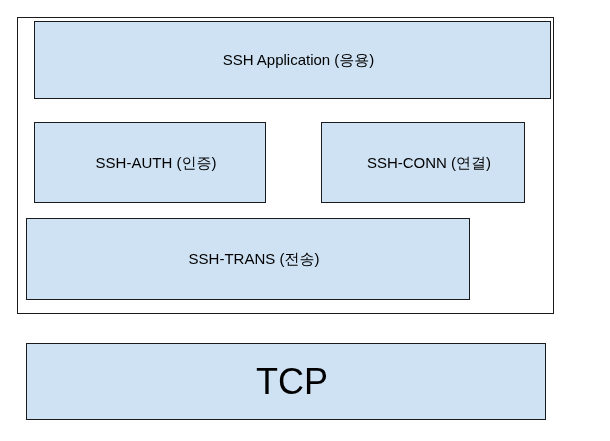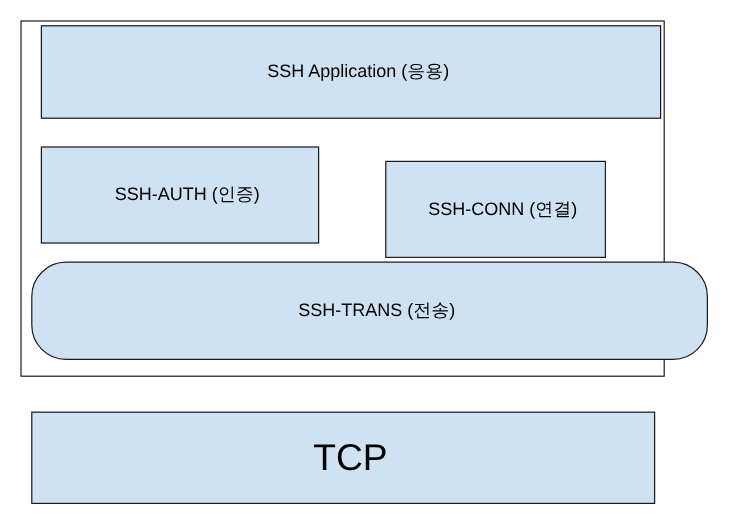--- a/index.html
+++ b/index.html
@@ -38,23 +38,23 @@
     justify-content: center;
     color: var(--label-text);
     font-size: 15px;
     line-height: 1.2;
     text-align: center;
     white-space: nowrap;
     padding-left: 12px;
   }
   .box-application { left: 34px;  top: 21px;  width: 517px; height: 78px; }
   .box-auth        { left: 34px;  top: 122px; width: 232px; height: 81px; }
-  .box-conn        { left: 321px; top: 134px; width: 184px; height: 81px; justify-content: center; }
-  .box-trans       { left: 26px;  top: 218px; width: 564px; height: 82px; border-radius: 29px; }
-  .box-tcp         { left: 26px;  top: 343px; width: 520px; height: 77px; font-size: 31px; }
+  .box-conn        { left: 321px; top: 122px; width: 204px; height: 81px; justify-content: center; }
+  .box-trans       { left: 26px;  top: 218px; width: 444px; height: 82px; }
+  .box-tcp         { left: 26px;  top: 343px; width: 520px; height: 77px; font-size: 36px; }
 </style>
 </head>
 <body>
 
 <div class="canvas">
 
   <div class="group-frame"></div>
 
   <div class="box box-application">
     <span>SSH Application (응용)</span>

